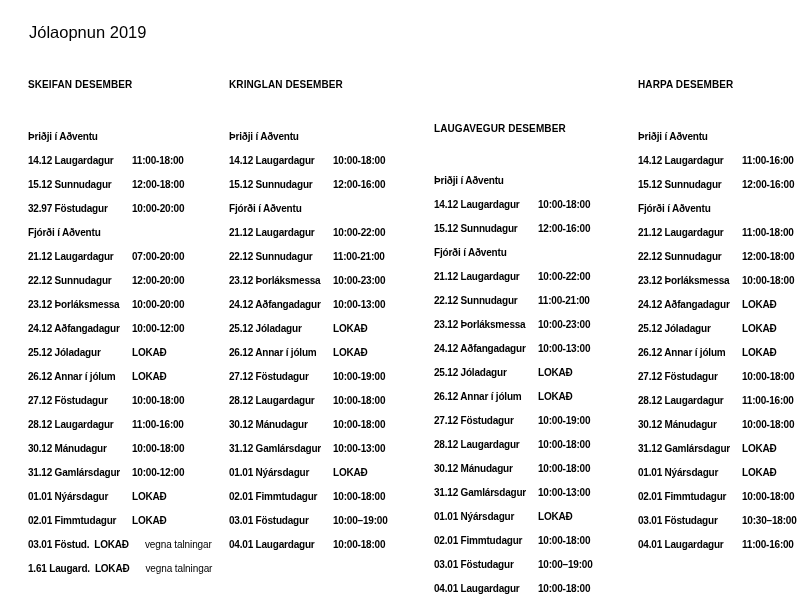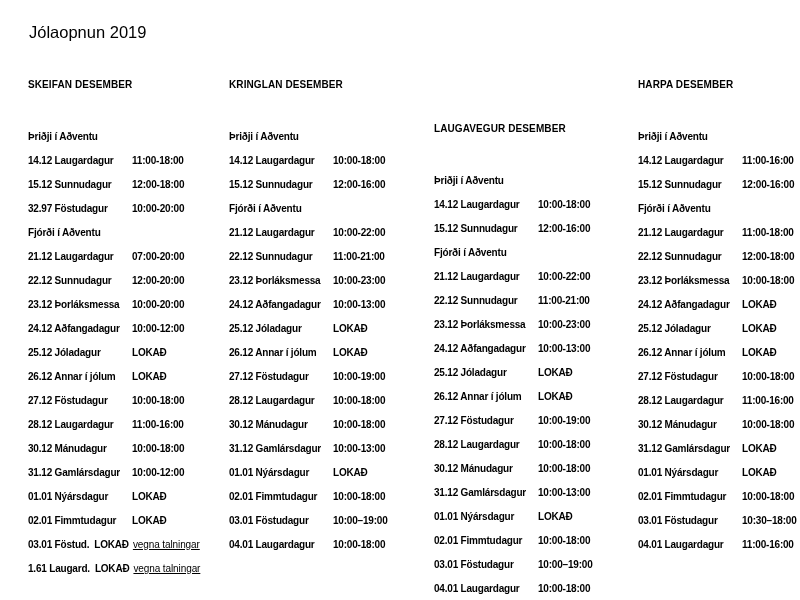--- a/index.html
+++ b/index.html
@@ -78,22 +78,21 @@
   .row.inline .label {
     width: auto;
     margin-right: 5px;
   }
   .row .time {
     font-weight: 700;
   }
   .row .note {
     font-weight: 400;
     letter-spacing: -0.1px;
-    margin-left: 4px;
-    text-decoration: underline;
+    margin-left: 16px;
   }
 </style>
 </head>
 <body>
 
 <div class="page">
   <h1 class="title">Jólaopnun 2019</h1>
   <div class="columns" id="columns">
       <div class="col">
     <div class="col-header">SKEIFAN DESEMBER</div>

